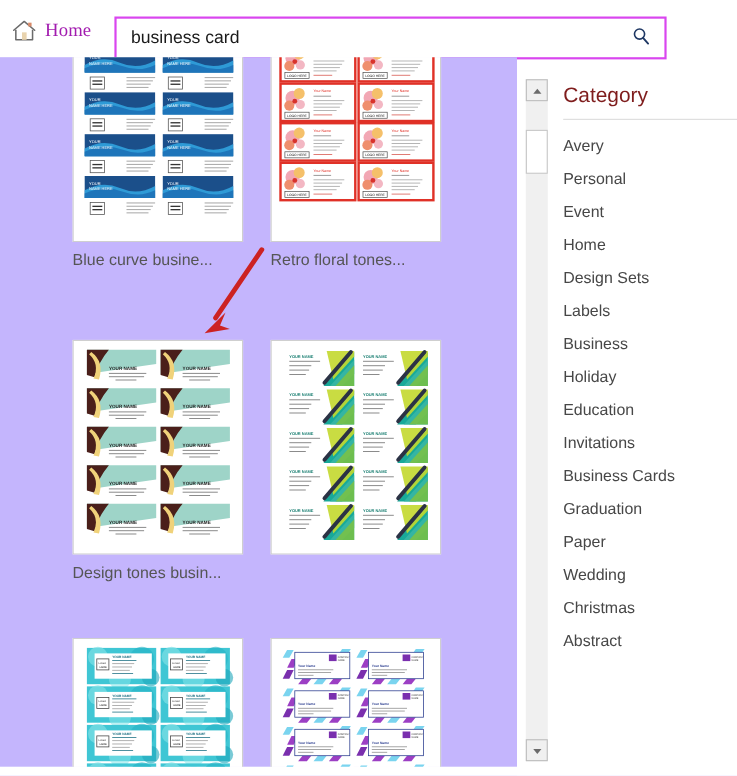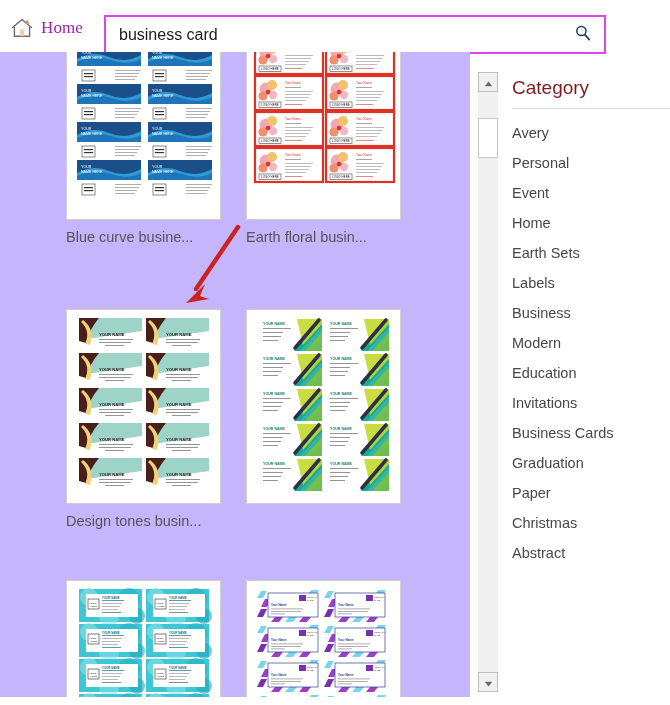--- a/index.html
+++ b/index.html
@@ -491,21 +491,21 @@
                       <rect x="30" y="18" width="26" height="0.9" fill="#b5b5b5"></rect>
                     <rect x="30" y="21" width="24" height="0.9" fill="#b5b5b5"></rect>
                       <rect x="30" y="24" width="21" height="0.9" fill="#b5b5b5"></rect>
                     <rect x="30" y="28" width="17" height="0.9" fill="#e07a73"></rect>
                   </g>
                 </g>
               </g>
             </svg>
           </div>
         </div>
-        <div class="thumb-label">Earth floral busin...</div>
+        <div class="thumb-label">Retro floral tones...</div>
       </div>
 
       <div class="card-cell" style="left:50px; top:257px;">
         <div class="thumb-frame">
           <div class="thumb-inner">
             <svg width="155" height="195" viewBox="0 0 155 195">
               <rect width="155" height="195" fill="#ffffff"></rect>
               <defs>
                 <g id="etcard">
                   <rect width="63" height="33" fill="#ffffff"></rect>
@@ -689,27 +689,28 @@
     </div>
 
     <div class="cat-title">Category</div>
     <div class="cat-rule"></div>
 
     <div class="cat-list">
       <div class="cat-item">Avery</div>
       <div class="cat-item">Personal</div>
       <div class="cat-item">Event</div>
       <div class="cat-item">Home</div>
-      <div class="cat-item">Earth Sets</div>
+      <div class="cat-item">Design Sets</div>
       <div class="cat-item">Labels</div>
       <div class="cat-item">Business</div>
-      <div class="cat-item">Modern</div>
+      <div class="cat-item">Holiday</div>
       <div class="cat-item">Education</div>
       <div class="cat-item">Invitations</div>
       <div class="cat-item">Business Cards</div>
       <div class="cat-item">Graduation</div>
       <div class="cat-item">Paper</div>
+      <div class="cat-item">Wedding</div>
       <div class="cat-item">Christmas</div>
       <div class="cat-item">Abstract</div>
     </div>
   </div>
 
 </div>
 
 </body></html>

